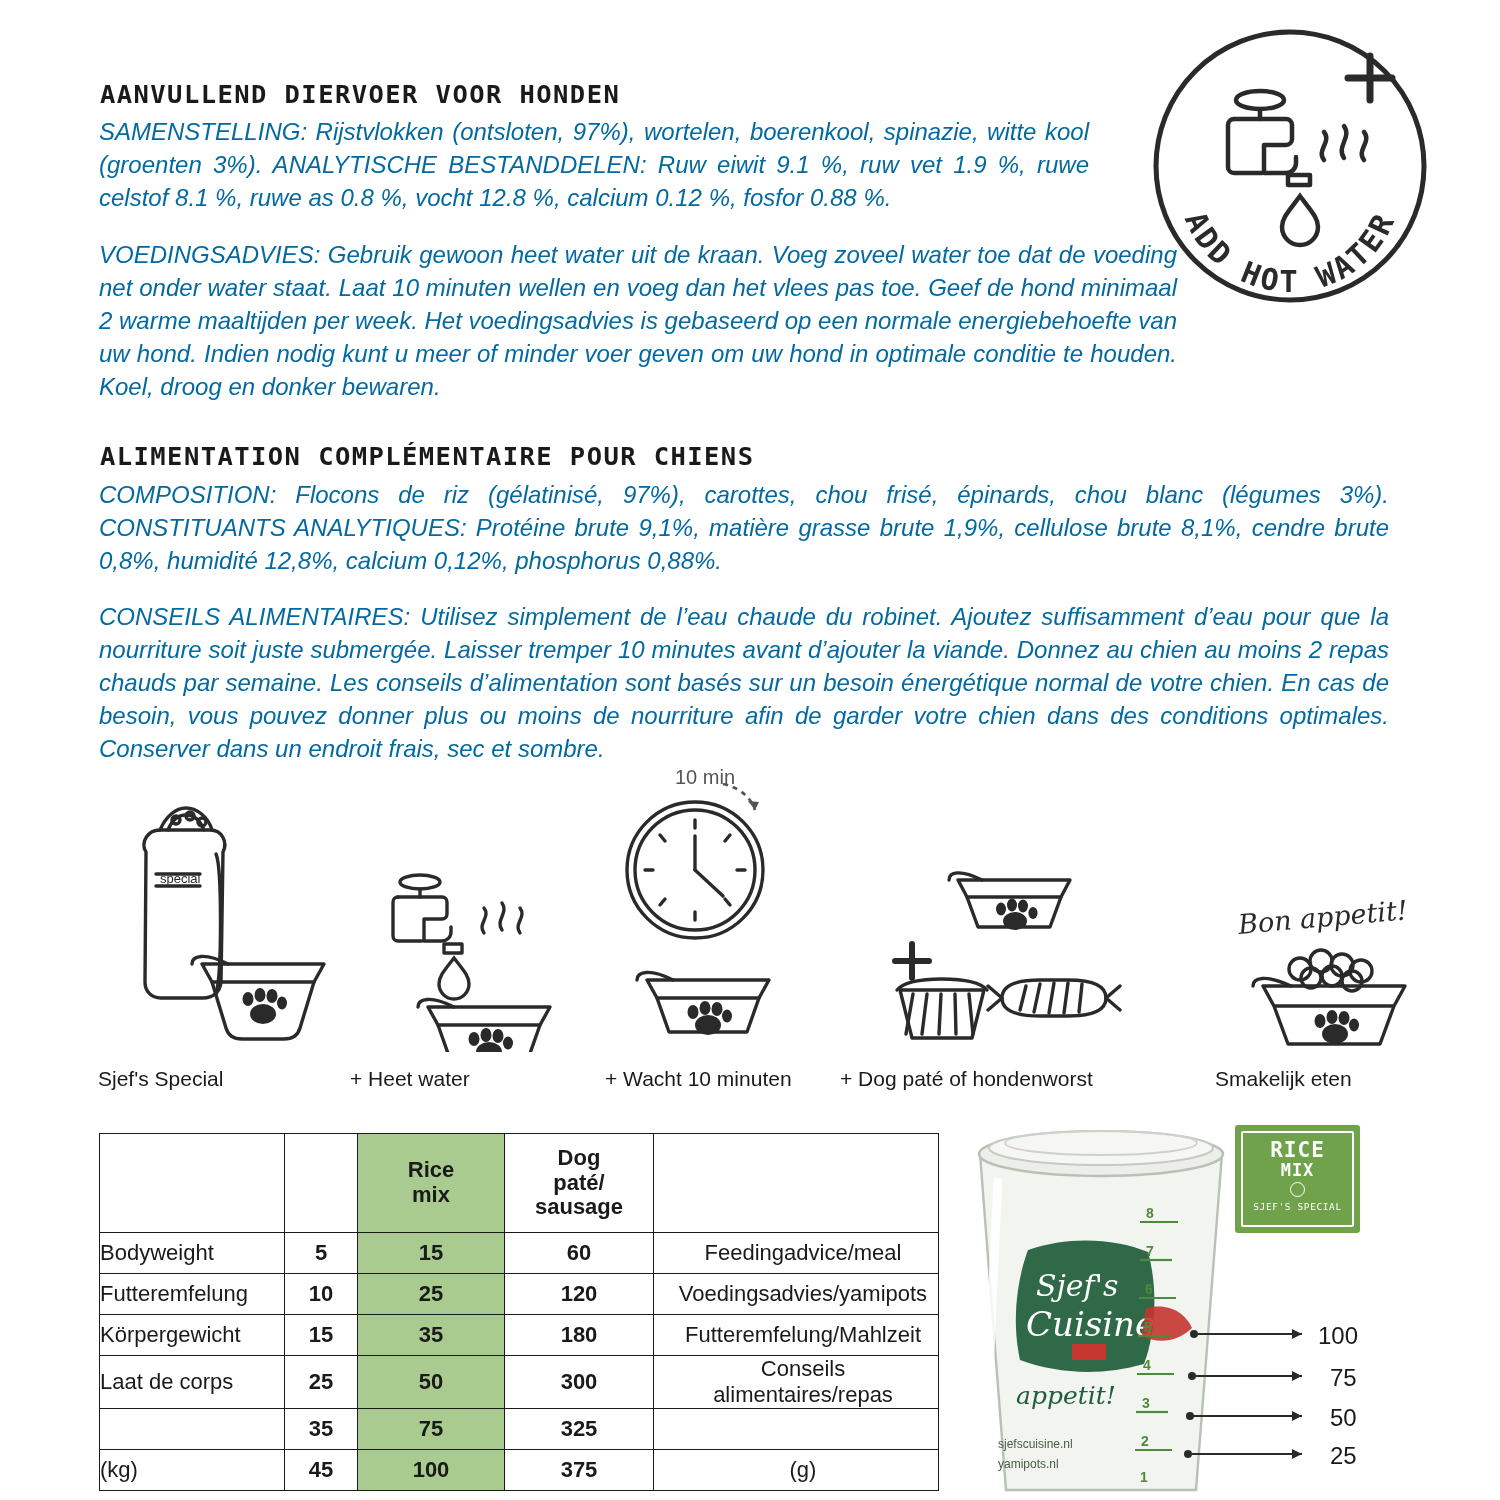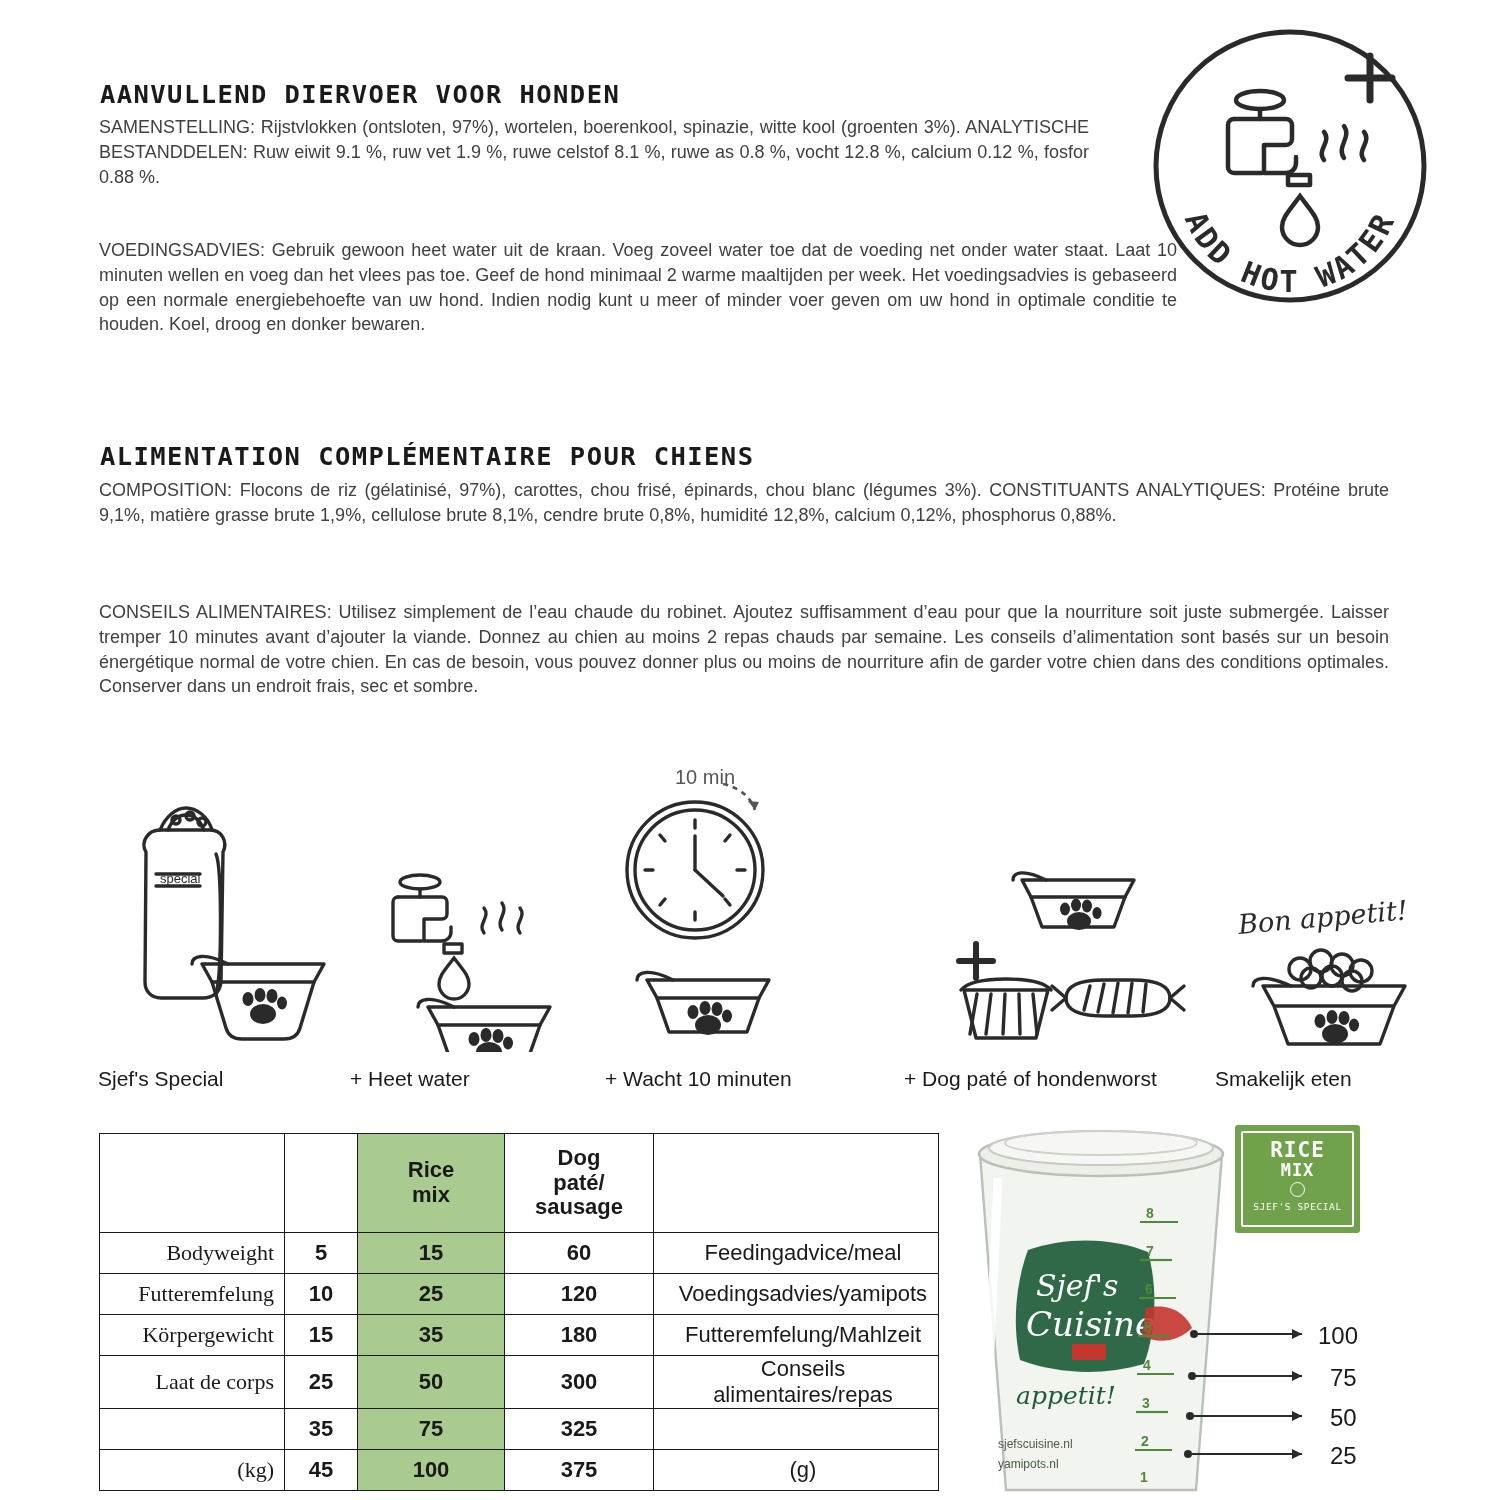--- a/index.html
+++ b/index.html
@@ -26,24 +26,25 @@
     font-family: "DejaVu Sans Mono", monospace;
     font-weight: bold;
     font-size: 25px;
     letter-spacing: 1.4px;
     text-transform: uppercase;
     color: #1a1a1a;
     transform: scaleX(1.02);
     transform-origin: left center;
   }
   .body-text {
-    font-size: 18px;
+    font-size: 24px;
     line-height: 1.38;
-    color: #404040;
+    color: #0369a1;
     text-align: justify;
+    font-style: italic;
   }
 
   
   #nl-heading { position: absolute; left: 100px; top: 80px; }
   #nl-comp    { position: absolute; left: 99px;  top: 115px; width: 990px; }
   #nl-advice  { position: absolute; left: 99px;  top: 238px; width: 1078px; }
   #fr-heading { position: absolute; left: 100px; top: 442px; }
   #fr-comp    { position: absolute; left: 99px;  top: 478px; width: 1290px; }
   #fr-advice  { position: absolute; left: 99px;  top: 600px; width: 1290px; }
 
@@ -80,39 +81,39 @@
     left: 0;
     top: 305px;
     width: 320px;
     font-size: 21px;
     color: #1a1a1a;
     white-space: nowrap;
   }
   #step-1 { left: 38px; }
   #step-2 { left: 290px; }
   #step-3 { left: 545px; }
-  #step-4 { left: 844px; }
+  #step-4 { left: 780px; }
   #step-5 { left: 1155px; }
 
   
   #feed-table {
     position: absolute;
     left: 99px;
     top: 1133px;
     border-collapse: collapse;
     font-size: 22px;
   }
   #feed-table td, #feed-table th {
     border: 1.6px solid #1a1a1a;
     padding: 0;
     height: 40px;
     font-weight: normal;
     color: #1a1a1a;
   }
-  #feed-table .c-label  { width: 174px; text-align: right; padding-right: 10px; font-family: Liberation Serif, serif; }
+  #feed-table .c-label  { width: 174px; text-align: left; padding-right: 10px; }
   #feed-table .c-kg     { width: 72px;  text-align: center; font-weight: bold; }
   #feed-table .c-rice   { width: 146px; text-align: center; font-weight: bold; background: #a9cb8f; }
   #feed-table .c-pate   { width: 148px; text-align: center; font-weight: bold; }
   #feed-table .c-note   { width: 270px; text-align: center; padding-left: 14px; }
   #feed-table thead td  { height: 98px; vertical-align: middle; text-align: center; }
   #feed-table thead .c-rice,
   #feed-table thead .c-pate { font-weight: bold; font-size: 22px; line-height: 1.12; }
   #feed-table thead .c-rice { background: #a9cb8f; }
 
   

